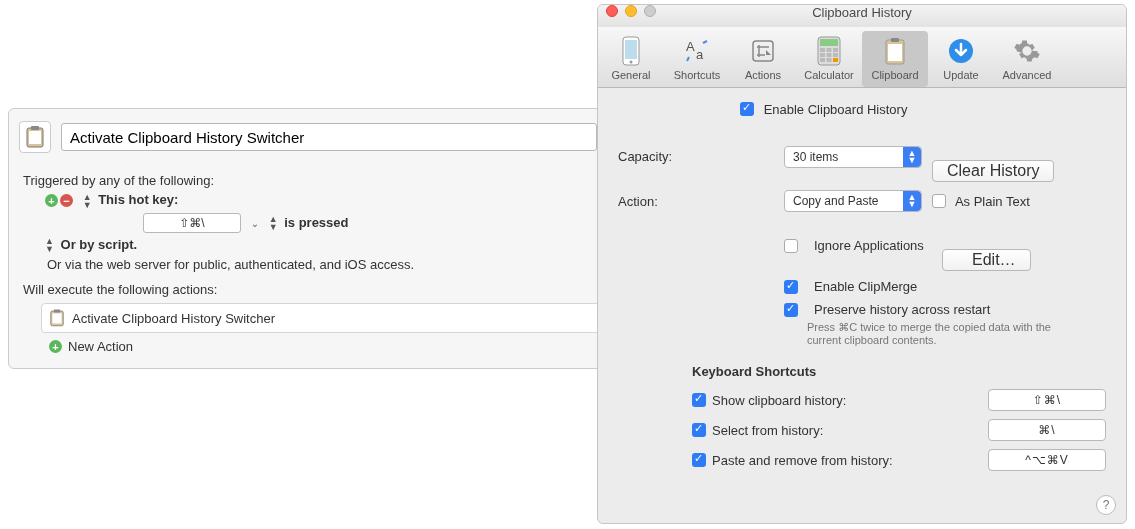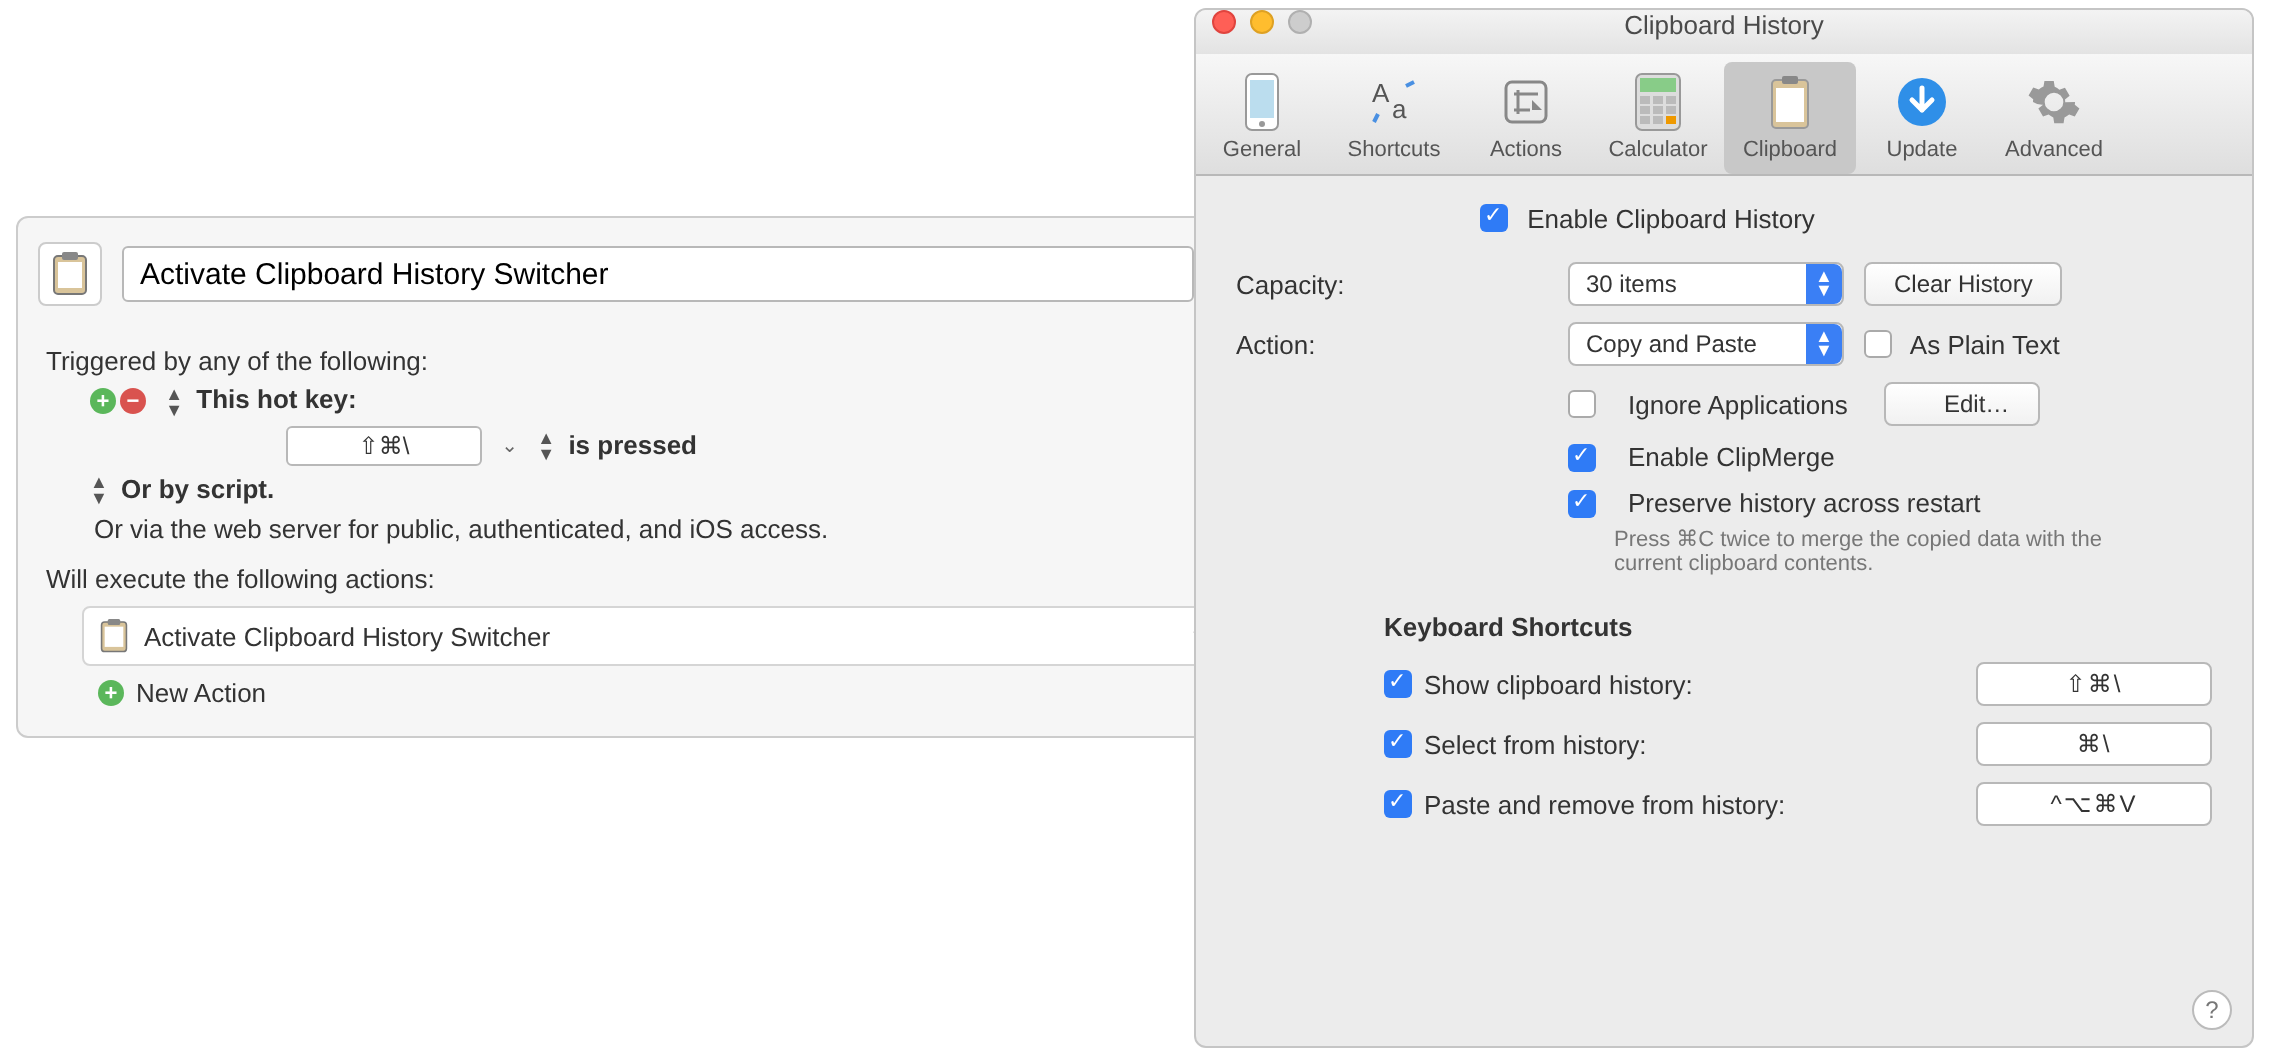--- a/index.html
+++ b/index.html
@@ -196,22 +196,23 @@
     color:#fff; font-size:9px;
     display:flex; flex-direction:column; align-items:center; justify-content:center;
     line-height:7px;
   }
   .mac-btn {
     height: 22px;
     padding: 0 14px;
     background: linear-gradient(#fff,#f1f1f1);
     border: 1px solid #b8b8b8;
     border-radius: 4px;
-    font-size: 12px;
+    font-size: 16px;
     line-height: 20px;
+    margin-top: 29px;
   }
   .hint {
     font-size: 11px; color: #777; margin-left: 189px; margin-top: -4px; margin-bottom: 6px;
     max-width: 280px;
   }
   .section-hdr {
     font-weight: 600; margin: 18px 0 10px 74px;
   }
   .shortcut-row {
     display: flex; align-items: center; margin: 8px 0 8px 74px; gap: 0;

